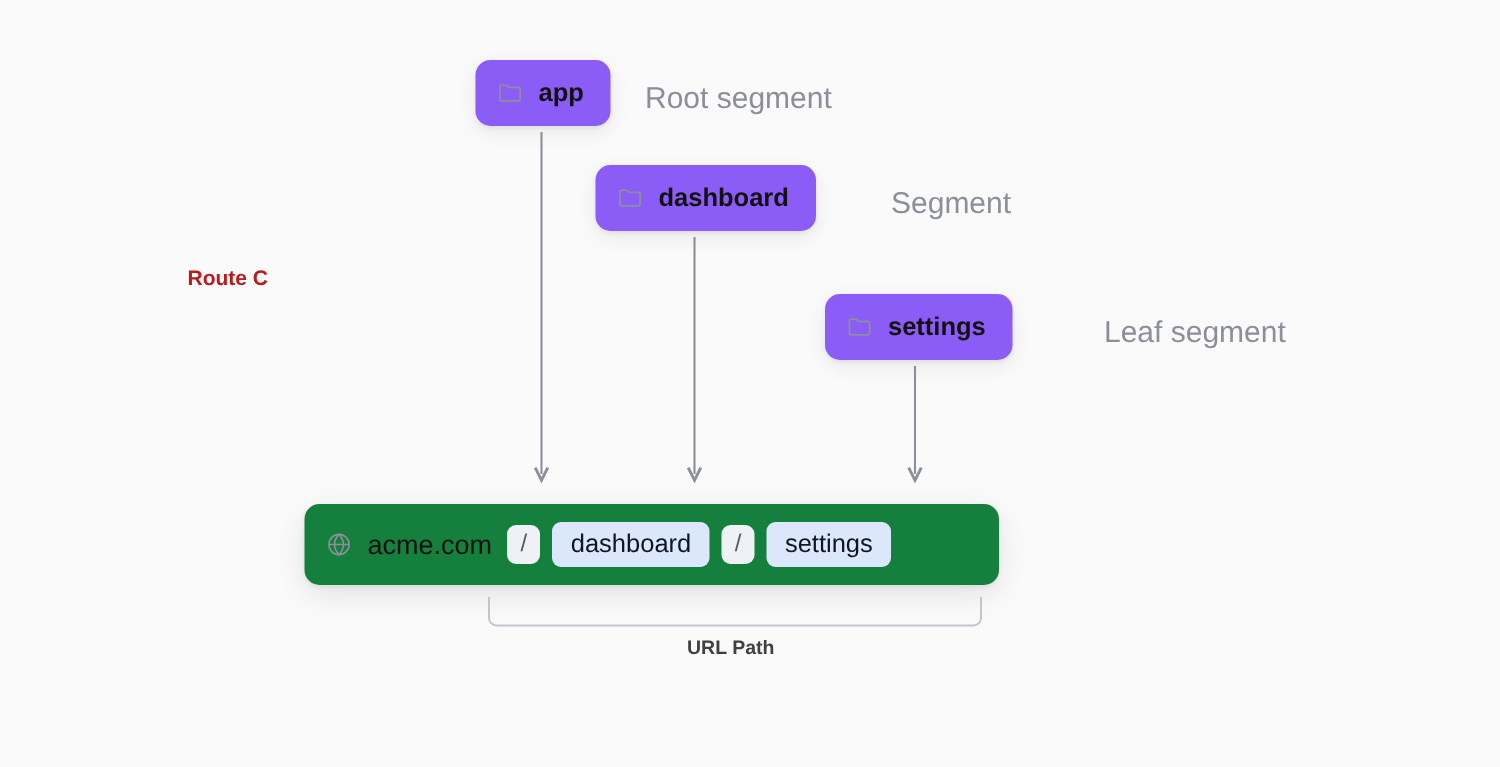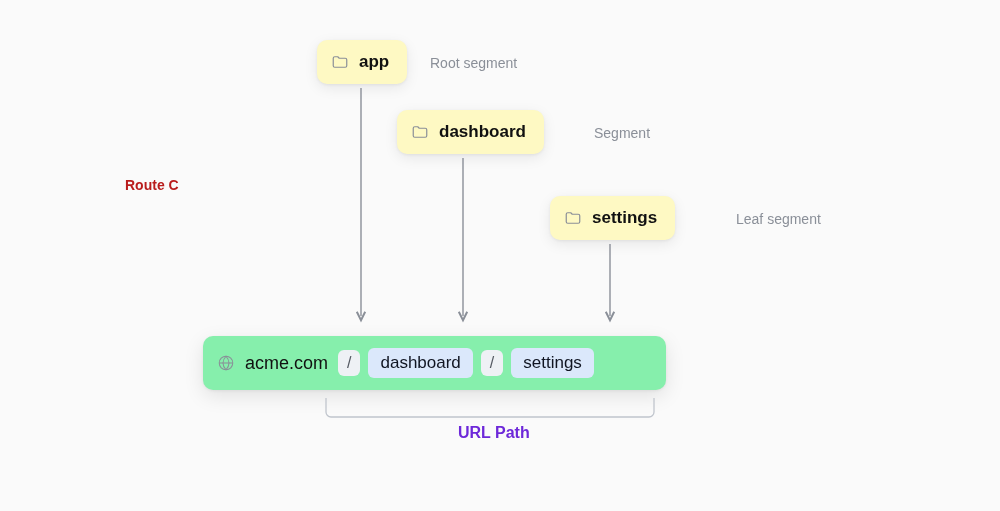--- a/index.html
+++ b/index.html
@@ -19,51 +19,51 @@
       position: absolute;
       left: 125px;
       top: 177px;
       color: #b91c1c;
       font-weight: 600;
       font-size: 14px;
     }
     
     .seg-card {
       position: absolute;
-      background: #fef9c3;
+      background: #8b5cf6;
       border-radius: 10px;
       box-shadow: 0 4px 14px rgba(0,0,0,0.08), 0 1px 3px rgba(0,0,0,0.06);
       padding: 12px 18px 12px 14px;
       display: flex;
       align-items: center;
       gap: 10px;
       font-size: 17px;
       font-weight: 600;
       color: #111;
     }
     .seg-desc {
       position: absolute;
       color: #8a8f98;
-      font-size: 14px;
+      font-size: 20px;
     }
     .folder-icon {
       width: 18px;
       height: 18px;
       display: inline-flex;
       align-items: center;
       justify-content: center;
     }
     
     .url-bar {
       position: absolute;
       left: 203px;
       top: 336px;
       width: 463px;
       height: 54px;
-      background: #86efac;
+      background: #15803d;
       border-radius: 10px;
       box-shadow: 0 6px 20px rgba(0,0,0,0.10), 0 1px 3px rgba(0,0,0,0.06);
       display: flex;
       align-items: center;
       padding: 0 14px;
       gap: 8px;
       font-size: 18px;
       color: #111;
     }
     .globe-icon {
@@ -107,23 +107,23 @@
       left: 325px;
       top: 398px;
       width: 330px;
       height: 22px;
     }
     .bracket svg { overflow: visible; }
     .urlpath-label {
       position: absolute;
       left: 458px;
       top: 424px;
-      color: #6d28d9;
+      color: #404040;
       font-weight: 600;
-      font-size: 16px;
+      font-size: 13px;
     }
   </style>
 </head>
 <body>
 
 <div class="stage">
 
   <div class="route-label">Route C</div>
 
   <div class="seg-card" style="left:317px; top:40px;">

